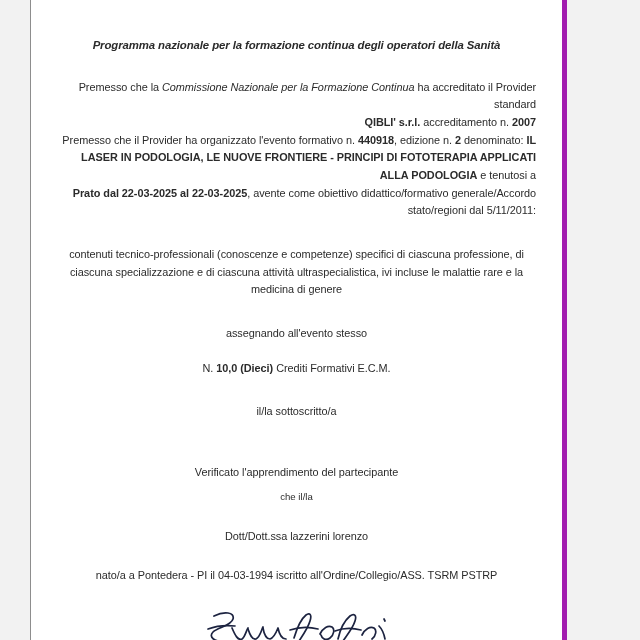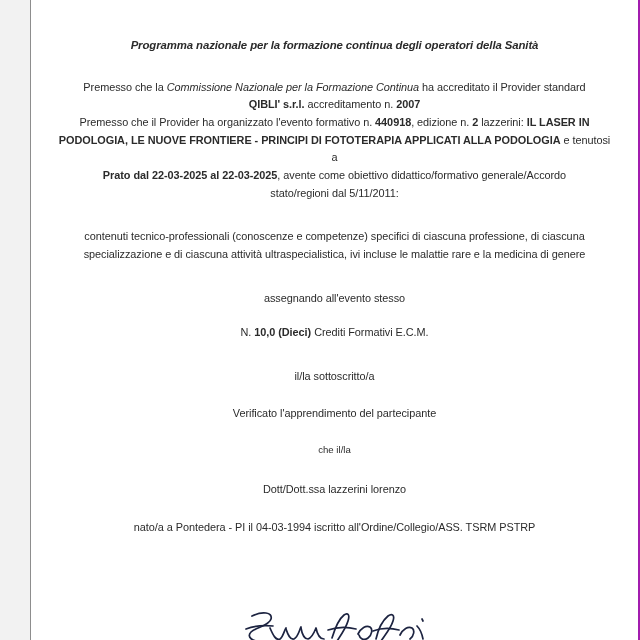--- a/index.html
+++ b/index.html
@@ -17,25 +17,25 @@
     position: relative;
     width: 640px;
     height: 640px;
     background: #f2f2f2;
   }
   
   #page-sheet {
     position: absolute;
     left: 30px;
     top: 0;
-    width: 610px;
+    width: 537px;
     height: 640px;
     background: #ffffff;
     border-left: 1px solid #8d8d8d;
-    border-right: 2px solid #a21caf;
+    border-right: 5px solid #a21caf;
     box-sizing: border-box;
   }
   #page-body {
     position: absolute;
     left: 0;
     top: 0;
     width: 100%;
     height: 100%;
     padding: 0 26px;
     box-sizing: border-box;
@@ -56,38 +56,38 @@
   .para {
     font-size: 10.9px;
     line-height: 1.62;
     letter-spacing: -0.05px;
   }
   .para.tight { line-height: 1.55; }
 
   b, .b { font-weight: bold; }
   i, .i { font-style: italic; }
 
-  .block-premesso { margin-top: 26px; }
+  .block-premesso { margin-top: 26px; text-align: right; }
   .block-objective { margin-top: 26px; }
   .block-assegnando { margin-top: 26px; }
   .block-crediti { margin-top: 17px; }
   .block-sottoscritto { margin-top: 26px; }
-  .block-verificato { margin-top: 20px; }
+  .block-verificato { margin-top: 44px; }
 
   .attesta {
     text-align: center;
     font-size: 19.5px;
     letter-spacing: 0.6px;
     margin-top: 26px;
     color: #262626;
   }
   .che-illa {
     text-align: center;
     font-size: 9.6px;
-    margin-top: 21px;
+    margin-top: 9px;
   }
 
   .block-partecipante { margin-top: 26px; }
   .block-nato { margin-top: 22px; }
 
   
   #signature-wrap {
     position: absolute;
     left: 0;
     right: 0;
@@ -108,21 +108,21 @@
   <div id="page-sheet">
     <div id="page-body">
 
       <div class="doc-title t-center">Programma nazionale per la formazione continua degli operatori della Sanità</div>
 
       <div class="para t-center block-premesso">
         <div><span>Premesso che la </span><i>Commissione Nazionale per la Formazione Continua</i><span> ha accreditato il Provider standard</span></div>
 
         <div><b>QIBLI' s.r.l.</b><span> accreditamento n. </span><b>2007</b></div>
 
-        <div><span>Premesso che il Provider ha organizzato l'evento formativo n. </span><b>440918</b><span>, edizione n. </span><b>2</b><span> lazzerini: </span><b>IL LASER IN PODOLOGIA, LE NUOVE FRONTIERE - PRINCIPI DI FOTOTERAPIA APPLICATI ALLA PODOLOGIA</b><span> e tenutosi a</span></div>
+        <div><span>Premesso che il Provider ha organizzato l'evento formativo n. </span><b>440918</b><span>, edizione n. </span><b>2</b><span> denominato: </span><b>IL LASER IN PODOLOGIA, LE NUOVE FRONTIERE - PRINCIPI DI FOTOTERAPIA APPLICATI ALLA PODOLOGIA</b><span> e tenutosi a</span></div>
 
         <div><b>Prato dal 22-03-2025 al 22-03-2025</b><span>, avente come obiettivo didattico/formativo generale/Accordo</span></div>
 
         <div>stato/regioni dal 5/11/2011:</div>
       </div>
 
       <div class="para t-center block-objective">contenuti tecnico-professionali (conoscenze e competenze) specifici di ciascuna professione, di ciascuna specializzazione e di ciascuna attività ultraspecialistica, ivi incluse le malattie rare e la medicina di genere</div>
 
       <div class="para t-center block-assegnando">assegnando all'evento stesso</div>
 

